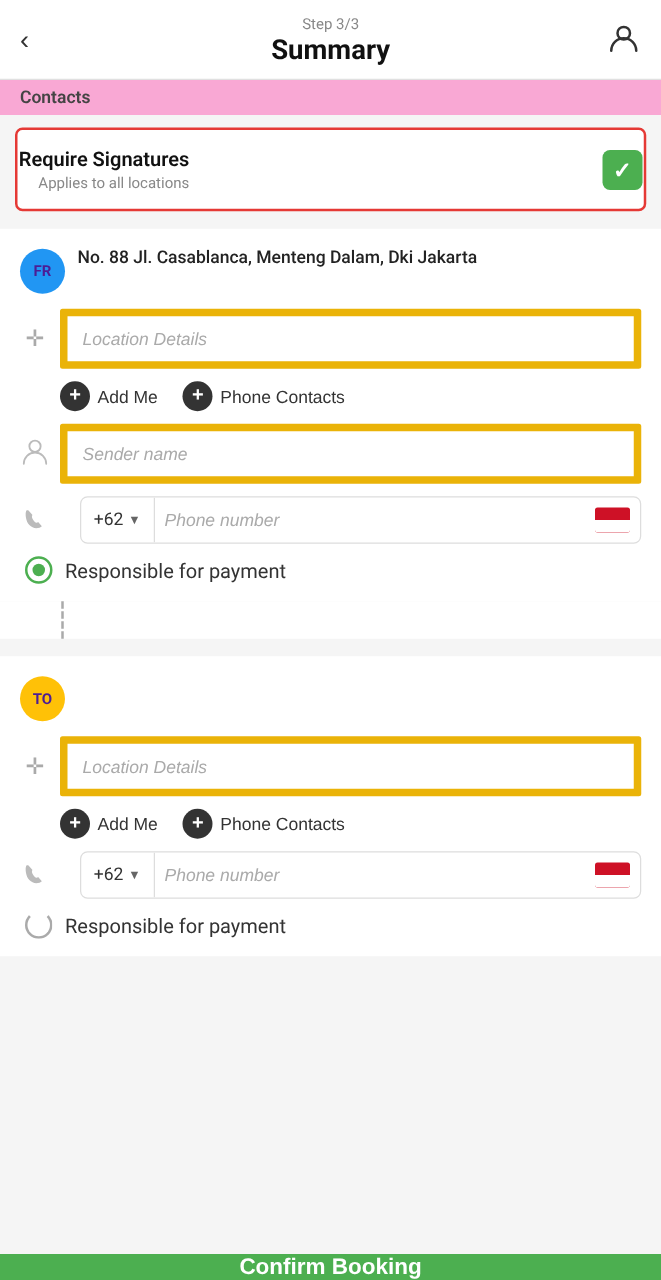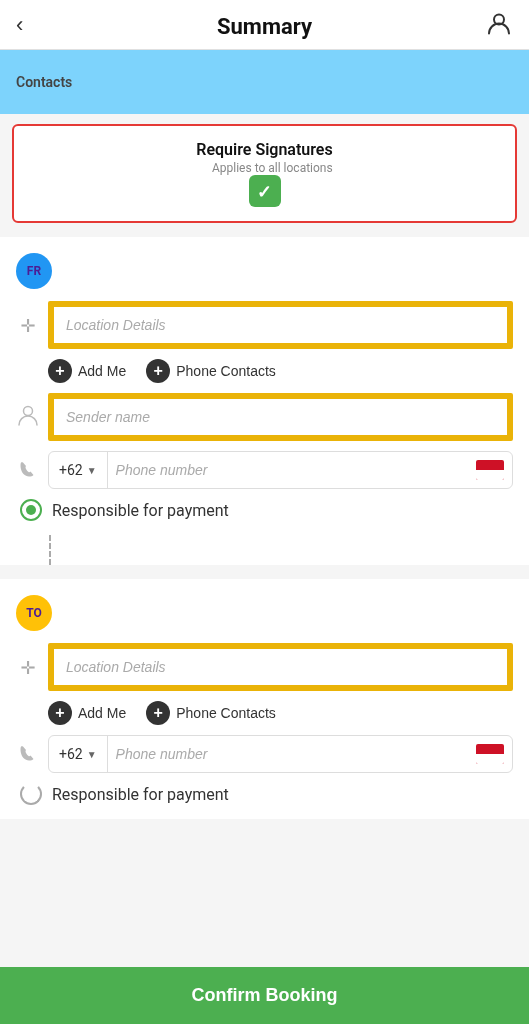--- a/index.html
+++ b/index.html
@@ -46,39 +46,38 @@
       right: 16px;
       top: 50%;
       transform: translateY(-50%);
       cursor: pointer;
       background: none;
       border: none;
     }
 
     
     .contacts-section {
-      background: #7dd3fc;
-      padding: 24px 16px;
+      background: #f9a8d4;
+      padding: 6px 16px;
       font-size: 14px;
       font-weight: 600;
       color: #444;
     }
 
     
     .require-sig-card {
       background: #fff;
       margin: 0 12px;
       border: 2px solid #e53935;
       border-radius: 6px;
       padding: 14px 1px;
       display: flex;
       align-items: center;
       justify-content: space-between;
       margin-top: 10px;
-      flex-direction: column;
     }
     .require-sig-text .title {
       font-size: 16px;
       font-weight: 600;
       color: #111;
     }
     .require-sig-text .subtitle {
       font-size: 12px;
       color: #888;
       margin-top: 2px;
@@ -201,21 +200,21 @@
       color: #fff;
       font-size: 16px;
       font-weight: bold;
       line-height: 1;
     }
 
     
     .phone-row {
       display: flex;
       align-items: center;
-      gap: 8px;
+      gap: 24px;
       margin-bottom: 10px;
     }
     .phone-icon {
       width: 24px;
       text-align: center;
       color: #aaa;
       font-size: 16px;
       flex-shrink: 0;
     }
     .phone-input-wrapper {
@@ -316,34 +315,34 @@
     
     .confirm-btn {
       position: fixed;
       bottom: 0;
       left: 0;
       width: 529px;
       background: #4caf50;
       color: #fff;
       font-size: 18px;
       font-weight: 600;
-      padding: 18px;
       text-align: center;
       border: none;
       cursor: pointer;
     }
 
     
     .bottom-spacer { height: 70px; }
   </style>
 </head>
 <body>
 
 <div class="header">
   <button class="back-btn">‹</button>
+  <div class="step-label">Step 3/3</div>
   <div class="title">Summary</div>
   <button class="profile-btn">
     <svg width="28" height="28" viewBox="0 0 28 28" fill="none" xmlns="http://www.w3.org/2000/svg">
       <circle cx="14" cy="10" r="5" stroke="#333" stroke-width="2" fill="none"></circle>
       <path d="M4 24c0-5.523 4.477-10 10-10s10 4.477 10 10" stroke="#333" stroke-width="2" fill="none" stroke-linecap="round"></path>
     </svg>
   </button>
 </div>
 
 <div class="contacts-section">Contacts</div>
@@ -352,20 +351,21 @@
   <div class="require-sig-text">
     <div class="title">Require Signatures</div>
     <div class="subtitle">Applies to all locations</div>
   </div>
   <div class="checkbox-green"></div>
 </div>
 
 <div class="location-block">
   <div class="location-header">
     <div class="avatar fr">FR</div>
+    <div class="location-address">No. 88 Jl. Casablanca, Menteng Dalam, Dki Jakarta</div>
   </div>
 
   <div class="form-row">
     <div class="form-icon">✛</div>
     <input class="form-input" type="text" placeholder="Location Details" style="">
   </div>
 
   <div class="add-row">
     <button class="add-btn">
       <span class="plus-circle">+</span>

